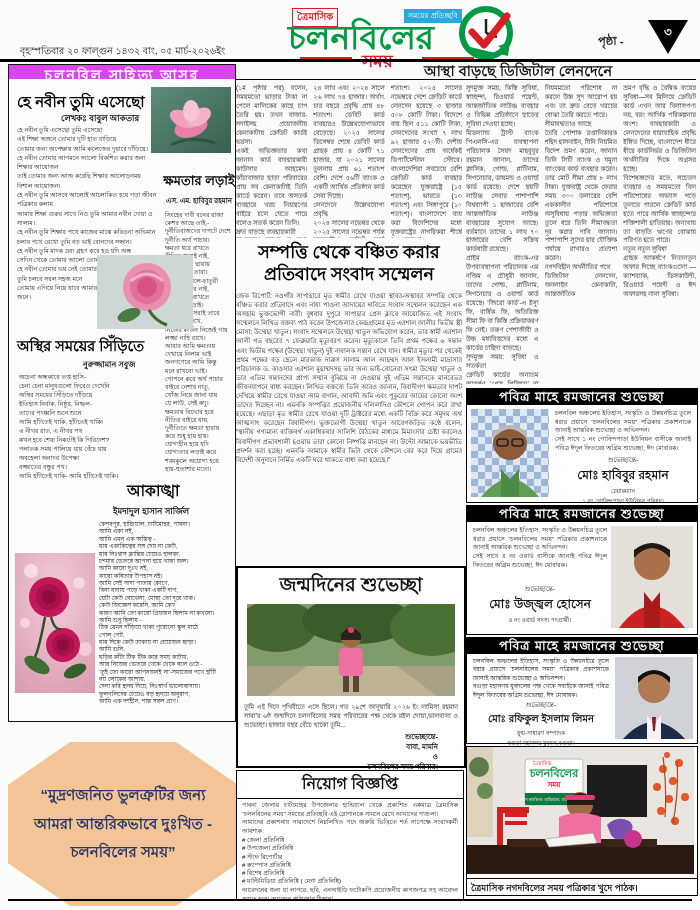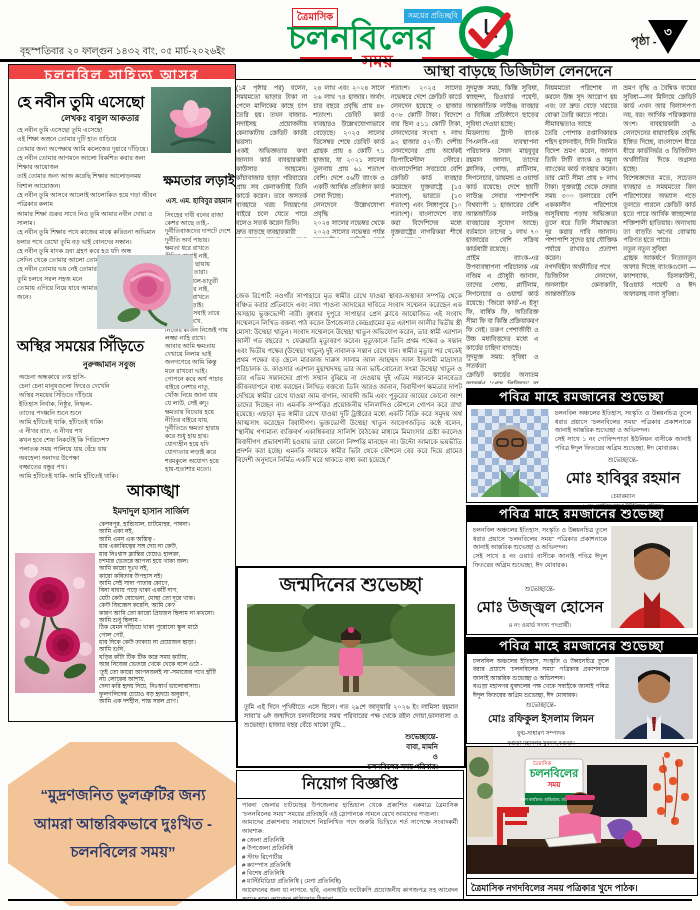--- a/index.html
+++ b/index.html
@@ -10,40 +10,40 @@
   .prel{white-space:pre-line;}
   .rule{background:#000;}
   
   .mh-tag{border:1px solid #e01b22;color:#e01b22;font-weight:bold;font-size:10px;padding:0 4px;}
   .mh-title{color:#019a44;font-weight:bold;font-size:33px;line-height:1;}
   .mh-tagline{background:#2ba7df;color:#fff;font-size:7.5px;padding:1px 4px;font-weight:normal;}
   .mh-sub{color:#e01b22;font-weight:bold;font-size:17px;}
   .mh-line{background:#e01b22;height:3px;}
   
   .litbox{border:1.2px solid #111;background:#fdfdfb;}
-  .litbar{background:#ef4444;color:#fff;font-weight:bold;font-size:14px;text-align:center;
+  .litbar{background:#d946ef;color:#fff;font-weight:bold;font-size:14px;text-align:center;
           letter-spacing:2px;height:14px;line-height:21px;}
   .ptitle{font-weight:bold;color:#000;}
   .pauthor{font-weight:bold;font-size:8.5px;}
   .plines{font-size:6.2px;line-height:1.5;color:#222;}
   
   .art-head{font-weight:bold;font-size:14.5px;text-align:center;}
   .colwrap{display:flex;gap:6px;overflow:hidden;}
   .colwrap>div{flex:1;overflow:hidden;}
   .subhead{font-weight:bold;font-size:17.5px;line-height:1.25;text-align:center;color:#000;}
   
   .bdaybox{border:2px solid #000;background:#fff;}
   .bday-title{font-weight:bold;font-size:19px;text-align:center;}
   .recrbox{border:1.5px solid #000;background:#fff;}
   .recr-title{font-weight:bold;font-size:16px;text-align:center;border-bottom:1px solid #000;}
   .rambox{border:1.5px solid #000;background:#fff;}
   .rambar{background:#000;color:#fff;font-weight:bold;font-size:12.5px;text-align:center;
           height:16px;line-height:16px;letter-spacing:1px;}
   .sig-greet{font-size:6.5px;text-align:center;}
-  .sig-name{font-size:15px;font-weight:bold;text-align:center;}
+  .sig-name{font-size:12px;font-weight:bold;text-align:center;}
   .sig-sub{font-size:5.8px;text-align:center;}
   .readerbox{border:1.5px solid #000;background:#fff;}
   .reader-cap{font-size:9px;font-weight:bold;padding:2px 4px;border-top:1px solid #000;}
   .octagon{background:#f3c497;
      clip-path:polygon(27% 0,73% 0,100% 26%,100% 74%,73% 100%,27% 100%,0 74%,0 26%);
      display:flex;align-items:center;text-align:center;}
   .octtext{color:#2b3a6b;font-weight:bold;font-size:15px;line-height:1.9;padding:0 16px;}
   .photo{display:block;}
 </style>
 </head>
@@ -64,21 +64,21 @@
       <svg width="56" height="58" viewBox="0 0 56 58">
         <circle cx="28" cy="27" r="24" fill="#fff" stroke="#019a44" stroke-width="6"></circle>
         <line x1="28" y1="27" x2="28" y2="13" stroke="#222" stroke-width="2.5"></line>
         <line x1="28" y1="27" x2="39" y2="31" stroke="#222" stroke-width="2.5"></line>
         <path d="M14 26 L26 39 L49 10" fill="none" stroke="#d81f26" stroke-width="7" stroke-linecap="round" stroke-linejoin="round"></path>
         <path d="M8 40 Q26 58 46 44 L40 40 L52 36 L50 50 Z" fill="#019a44"></path>
       </svg>
     </span>
   </div>
 
-  <span class="abs" style="left:598px;top:33px;font-size:11.5px;font-weight:bold;margin-left:33px;">পৃষ্ঠা -</span>
+  <span class="abs" style="left:598px;top:33px;font-size:11.5px;font-weight:bold;">পৃষ্ঠা -</span>
   <span class="abs" style="left:646px;top:18px;">
     <svg width="44" height="38" viewBox="0 0 44 38">
       <polygon points="2,2 42,2 22,36" fill="#000"></polygon>
       <text x="22" y="18" text-anchor="middle" fill="#fff" font-size="12" font-weight="bold">৩</text>
     </svg>
   </span>
 
   <div class="abs rule" style="left:0;top:59px;width:700px;height:3px;"></div>
 
   <div class="abs litbox" style="left:8px;top:64px;width:226px;height:656px;">
@@ -261,20 +261,21 @@
 সীমাবদ্ধতাও আছে
 তৈরি পোশাক রপ্তানিকারক শহিদ হাসনাইন, যিনি নিয়মিত বিদেশ ভ্রমণ করেন, জানান তিনি সিটি ব্যাংক ও যমুনা ব্যাংকের কার্ড ব্যবহার করেন। তার মোট সীমা প্রায় ৮ লাখ টাকা। যুক্তরাষ্ট্র থেকে ফেরার সময় ৩০০ ডলারের বেশি এককালীন পরিশোধে অসুবিধায় পড়ার অভিজ্ঞতা তুলে ধরে তিনি সীমাবদ্ধতা দূর করার দাবি জানান। পাশাপাশি সুদের হার যৌক্তিক পর্যায়ে রাখারও প্রত্যাশা করেন।
 নগদবিহীন অর্থনীতির পথে
 ডিজিটাল লেনদেন, অনলাইন কেনাকাটা, আন্তর্জাতিক</div>
     <div class="small prel">ভ্রমণ বৃদ্ধি ও বৈশ্বিক ব্যয়ের সুবিধা—সব মিলিয়ে ক্রেডিট কার্ড এখন আর বিলাসপণ্য নয়, বরং আর্থিক পরিকল্পনার অংশ। ব্যবহারকারী ও লেনদেনের ধারাবাহিক প্রবৃদ্ধি ইঙ্গিত দিচ্ছে, বাংলাদেশ ধীরে ধীরে কার্ডনির্ভর ও ডিজিটাল অর্থনীতির দিকে অগ্রসর হচ্ছে।
 বিশেষজ্ঞদের মতে, সচেতন ব্যবহার ও সময়মতো বিল পরিশোধের অভ্যাস গড়ে তুলতে পারলে ক্রেডিট কার্ড হতে পারে আর্থিক স্বাচ্ছন্দ্যের শক্তিশালী হাতিয়ার। অন্যথায় তা বাড়তি ঋণের বোঝায় পরিণত হতে পারে।
 নতুন নতুন সুবিধা
 গ্রাহক আকর্ষণে নিত্যনতুন অফার দিচ্ছে ব্যাংকগুলো — ক্যাশব্যাক, ডিসকাউন্ট, রিওয়ার্ড পয়েন্ট ও ঈদ অফারসহ নানা সুবিধা।</div>
   </div>
 
+  <div class="abs subhead" style="left:236px;top:242px;width:226px;">সম্পত্তি থেকে বঞ্চিত করার প্রতিবাদে সংবাদ সম্মেলন</div>
   <div class="abs small" style="left:236px;top:291px;width:226px;height:270px;overflow:hidden;font-size:6.5px;">জেক রিপোর্ট: নওগাঁর সাপাহারে মৃত স্বামীর রেখে যাওয়া স্থাবর-অস্থাবর সম্পত্তি থেকে বঞ্চিত করার প্রতিবাদে এবং নায্য পাওনা আদায়ের দাবিতে সংবাদ সম্মেলন করেছেন এক অসহায় ভুক্তভোগী নারী। বুধবার দুপুরে সাপাহার প্রেস ক্লাবে আয়োজিত এই সংবাদ সম্মেলনে লিখিত বক্তব্য পাঠ করেন উপজেলার কেন্দ্রগ্রামের মৃত এরশাল আলীর দ্বিতীয় স্ত্রী মোসা: উম্মেহা খাতুন। সংবাদ সম্মেলনে উম্মেহা খাতুন অভিযোগ করেন, তার স্বামী এরশাল আলী গত বছরের ৭ ফেব্রুয়ারি মৃত্যুবরণ করেন। মৃত্যুকালে তিনি প্রথম পক্ষের ৬ সন্তান এবং দ্বিতীয় পক্ষের (উম্মেহা খাতুন) দুই নাবালক সন্তান রেখে যান। স্বামীর মৃত্যুর পর থেকেই প্রথম পক্ষের বড় ছেলে মারকাজ দারুস সালাম আল আহম্মদ আল ইসলামী মাদ্রাসার পরিচালক ড. কাওসার এরশাল মুহাম্মদসহ তার অন্য ভাই-বোনেরা সৎমা উম্মেহা খাতুন ও তার এতিম সন্তানদের প্রাপ্য সম্মান বুঝিয়ে না দেওয়ায় দুই এতিম সন্তানকে মানবেতর জীবনযাপনে বাধ্য করছেন। লিখিত বক্তব্যে তিনি আরও জানান, বিবাদীগণ ক্ষমতার দাপট দেখিয়ে স্বামীর রেখে যাওয়া আম বাগান, আবাদী জমি এবং পুকুরের আয়ের কোনো অংশ তাদের দিচ্ছেন না। এমনকি সম্পত্তির প্রয়োজনীয় দলিলাদিও কৌশলে গোপন করে রাখা হয়েছে। এছাড়া মৃত স্বামীর রেখে যাওয়া দুটি ট্রাক্টরের মধ্যে একটি বিক্রি করে সমুদয় অর্থ আত্মসাৎ করেছেন বিবাদীগণ। ভুক্তভোগী উম্মেহা খাতুন আবেগজড়িত কণ্ঠে বলেন, “স্থানীয় গণ্যমান্য ব্যক্তিবর্গ একাধিকবার সালিশি বৈঠকের মাধ্যমে মিমাংসার চেষ্টা করলেও বিবাদীগণ প্রভাবশালী হওয়ায় তারা কোনো নিষ্পত্তি মানছেন না। উল্টো আমাকে ভয়ভীতি প্রদর্শন করা হচ্ছে। এমনকি আমাকে স্বামীর ভিটা থেকে কৌশলে বের করে দিয়ে গ্রামের বিদেশী অনুদানে নির্মিত একটি ঘরে থাকতে বাধ্য করা হয়েছে।”</div>
 
   <div class="abs bdaybox" style="left:236px;top:566px;width:226px;height:198px;">
     <div class="bday-title" style="margin-top:2px;">জন্মদিনের শুভেচ্ছা</div>
     <span class="photo" style="display:block;margin:2px auto 0;width:208px;">
       <svg width="208" height="92" viewBox="0 0 208 92">
         <rect width="208" height="92" fill="#7f9c6a"></rect>
         <ellipse cx="30" cy="22" rx="40" ry="26" fill="#44672f"></ellipse>
         <ellipse cx="110" cy="16" rx="55" ry="24" fill="#3a5c2a"></ellipse>
         <ellipse cx="185" cy="24" rx="42" ry="28" fill="#4b7034"></ellipse>

